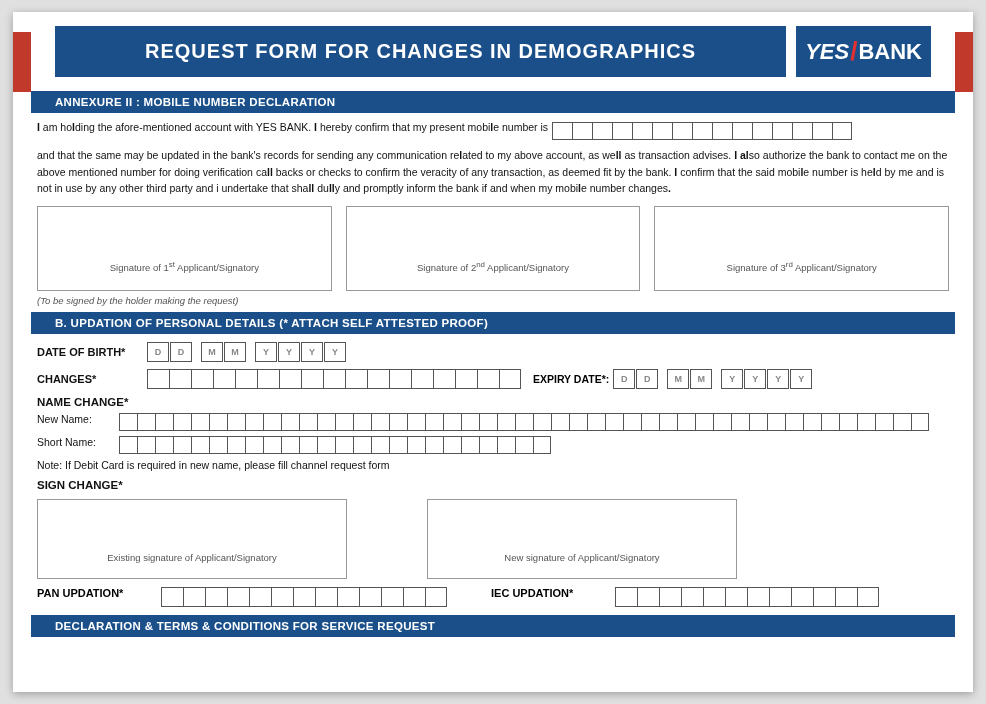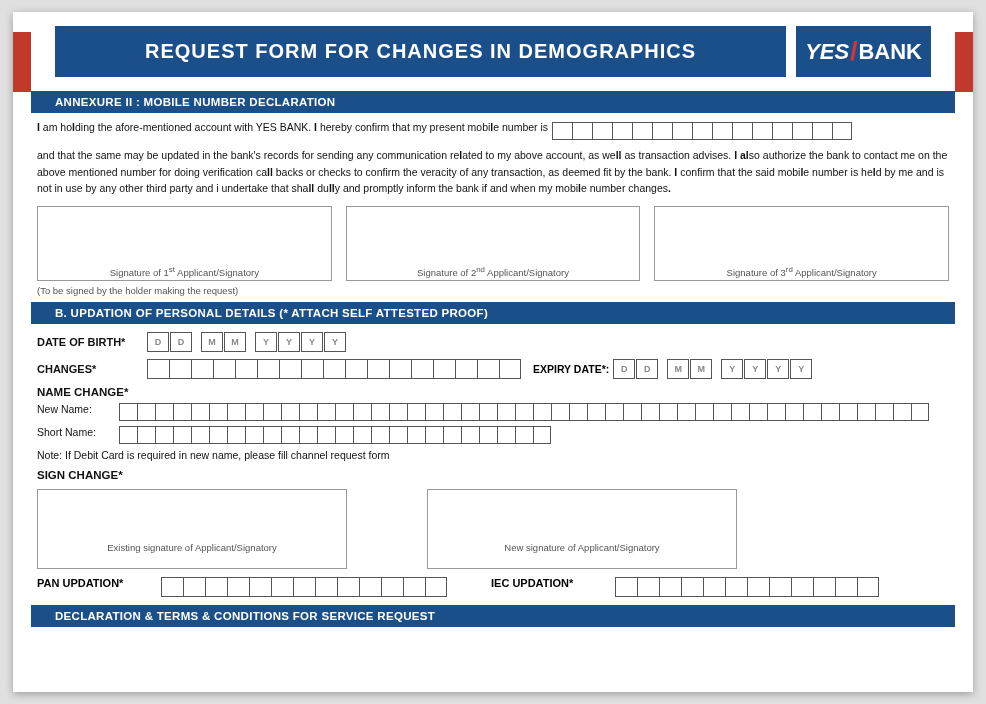--- a/index.html
+++ b/index.html
@@ -123,36 +123,37 @@
 
     
     .sig-row {
       display: flex;
       gap: 14px;
       margin: 10px 0 4px 0;
     }
     .sig-box {
       flex: 1;
       border: 1px solid #999;
-      height: 75px;
+      height: 85px;
       display: flex;
       flex-direction: column;
       justify-content: flex-end;
       align-items: center;
-      padding-bottom: 2px;
+      padding-bottom: 17px;
     }
     .sig-label {
       font-size: 9.5px;
       color: #555;
       text-align: center;
     }
     .signed-by-note {
       font-size: 9.5px;
       color: #555;
       margin-bottom: 6px;
+      font-style: italic;
     }
 
     
     .section-b-content {
       padding: 8px 24px 0 24px;
     }
 
     .field-row {
       display: flex;
       align-items: center;

